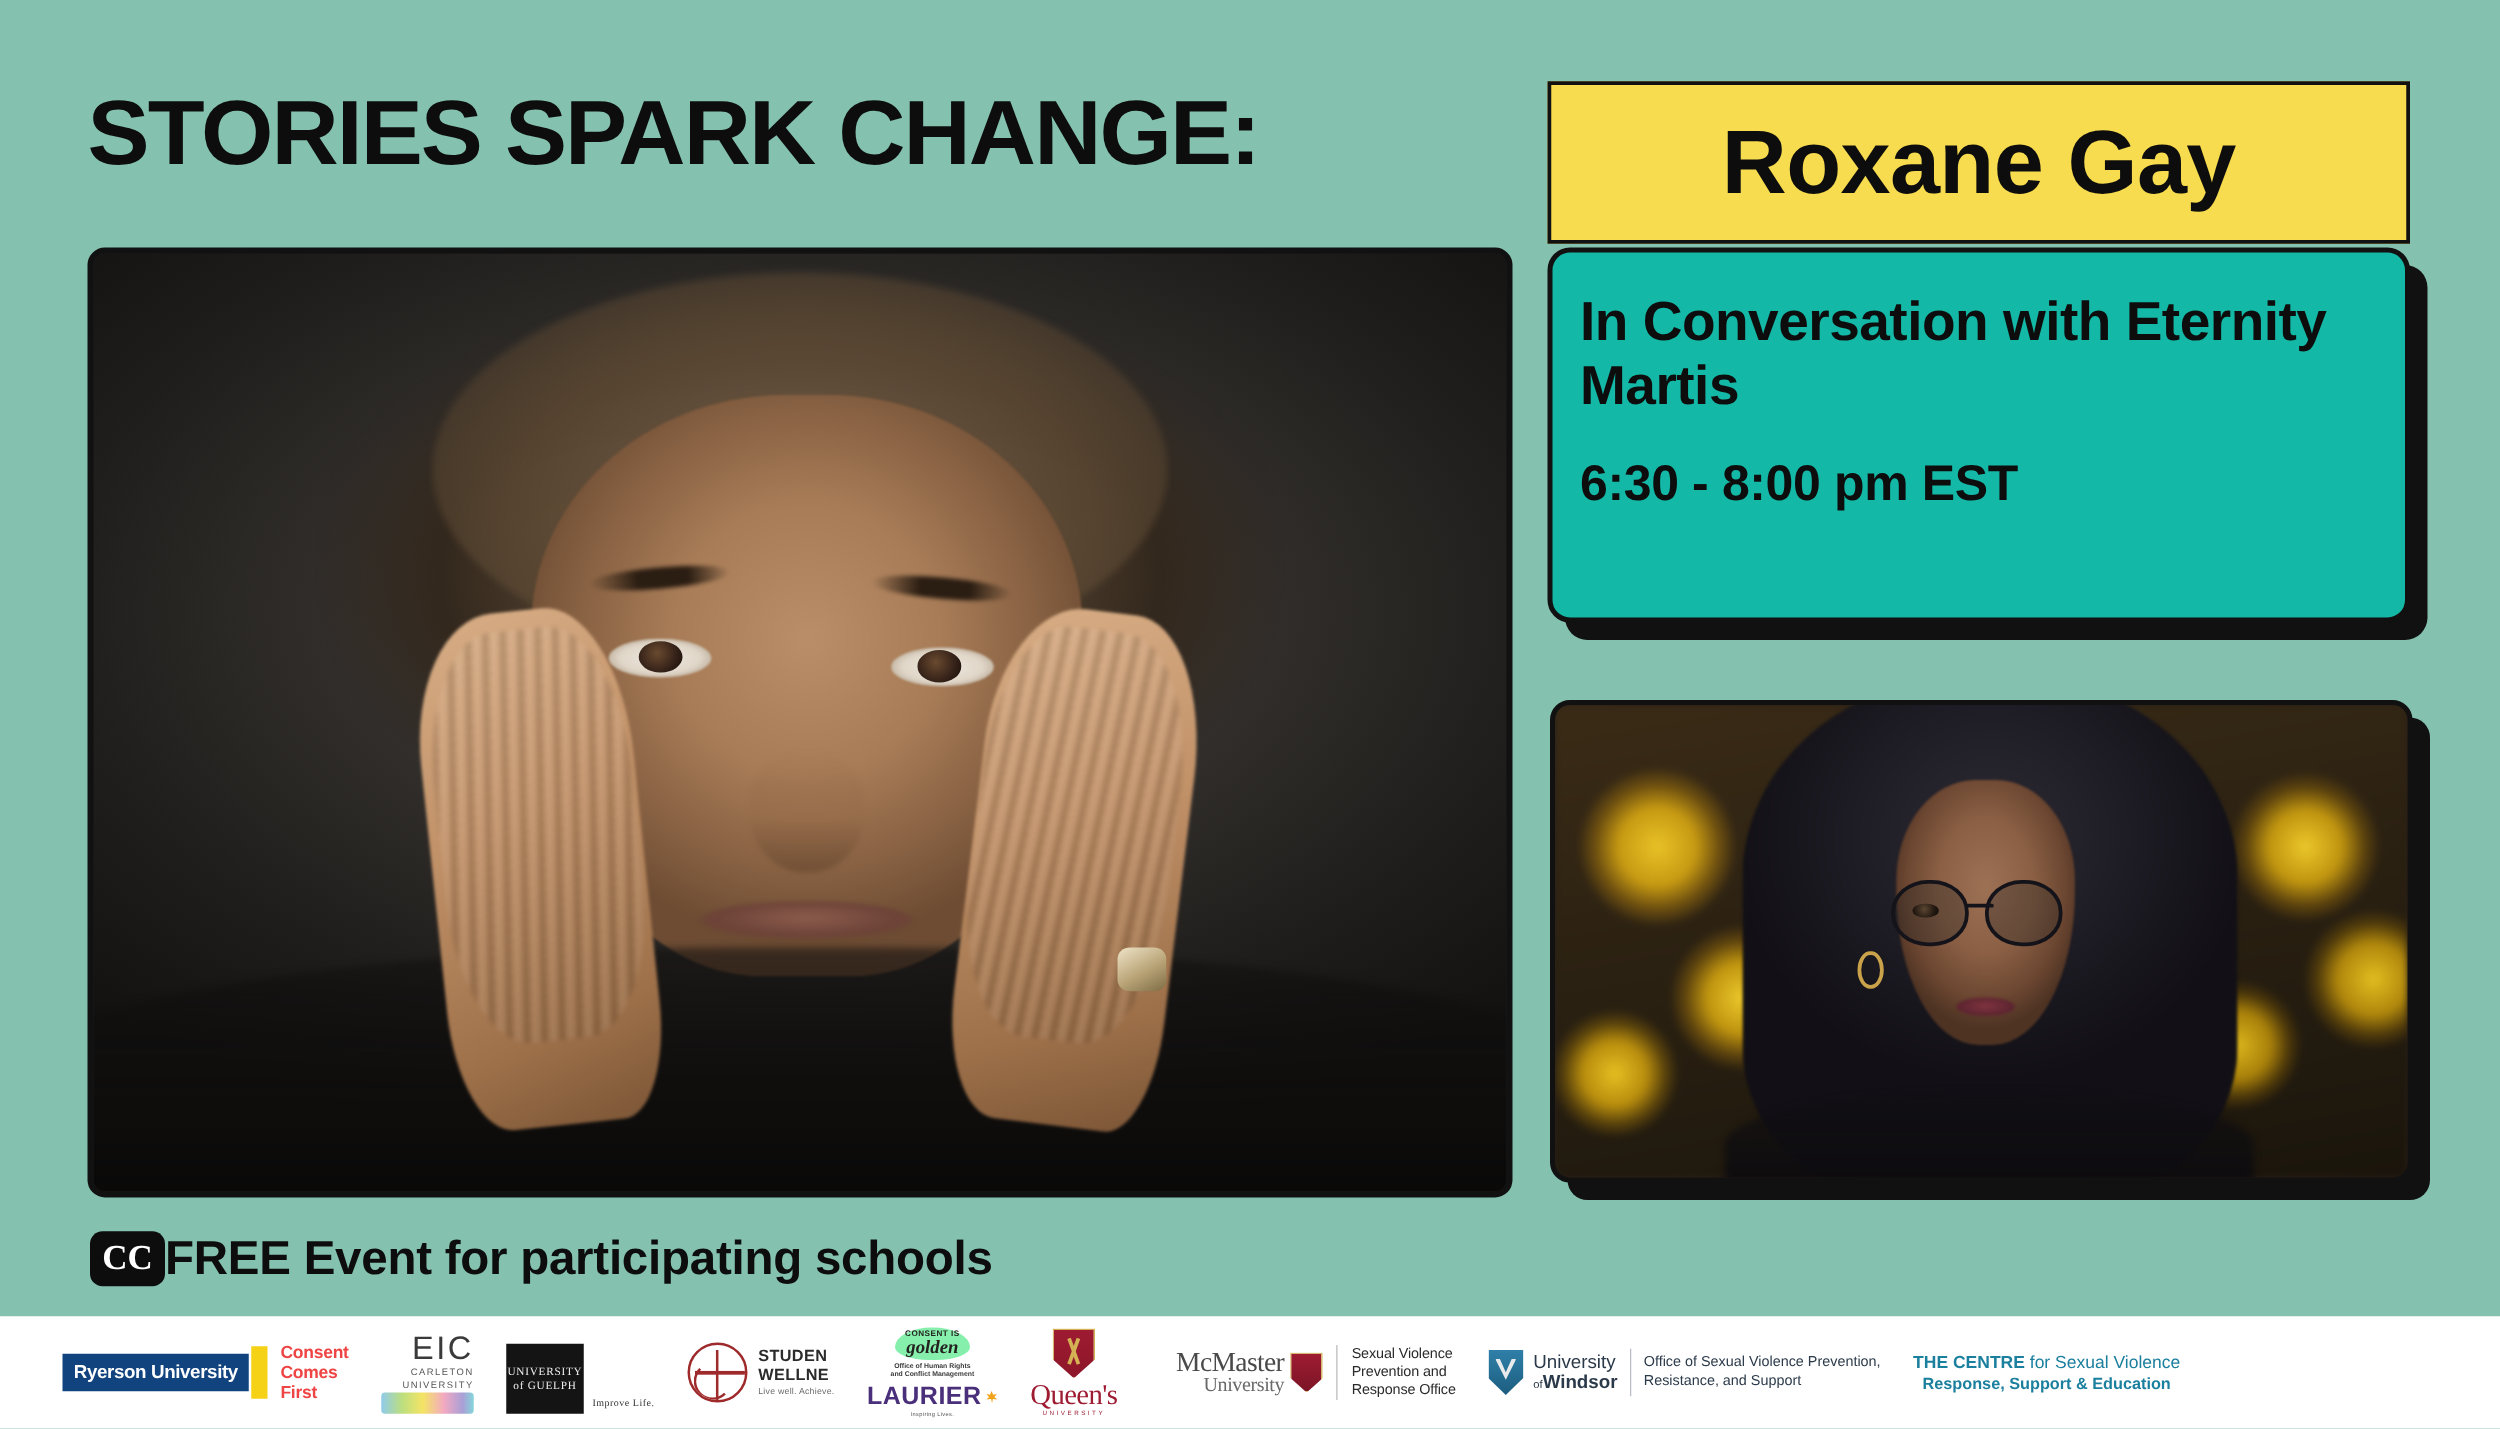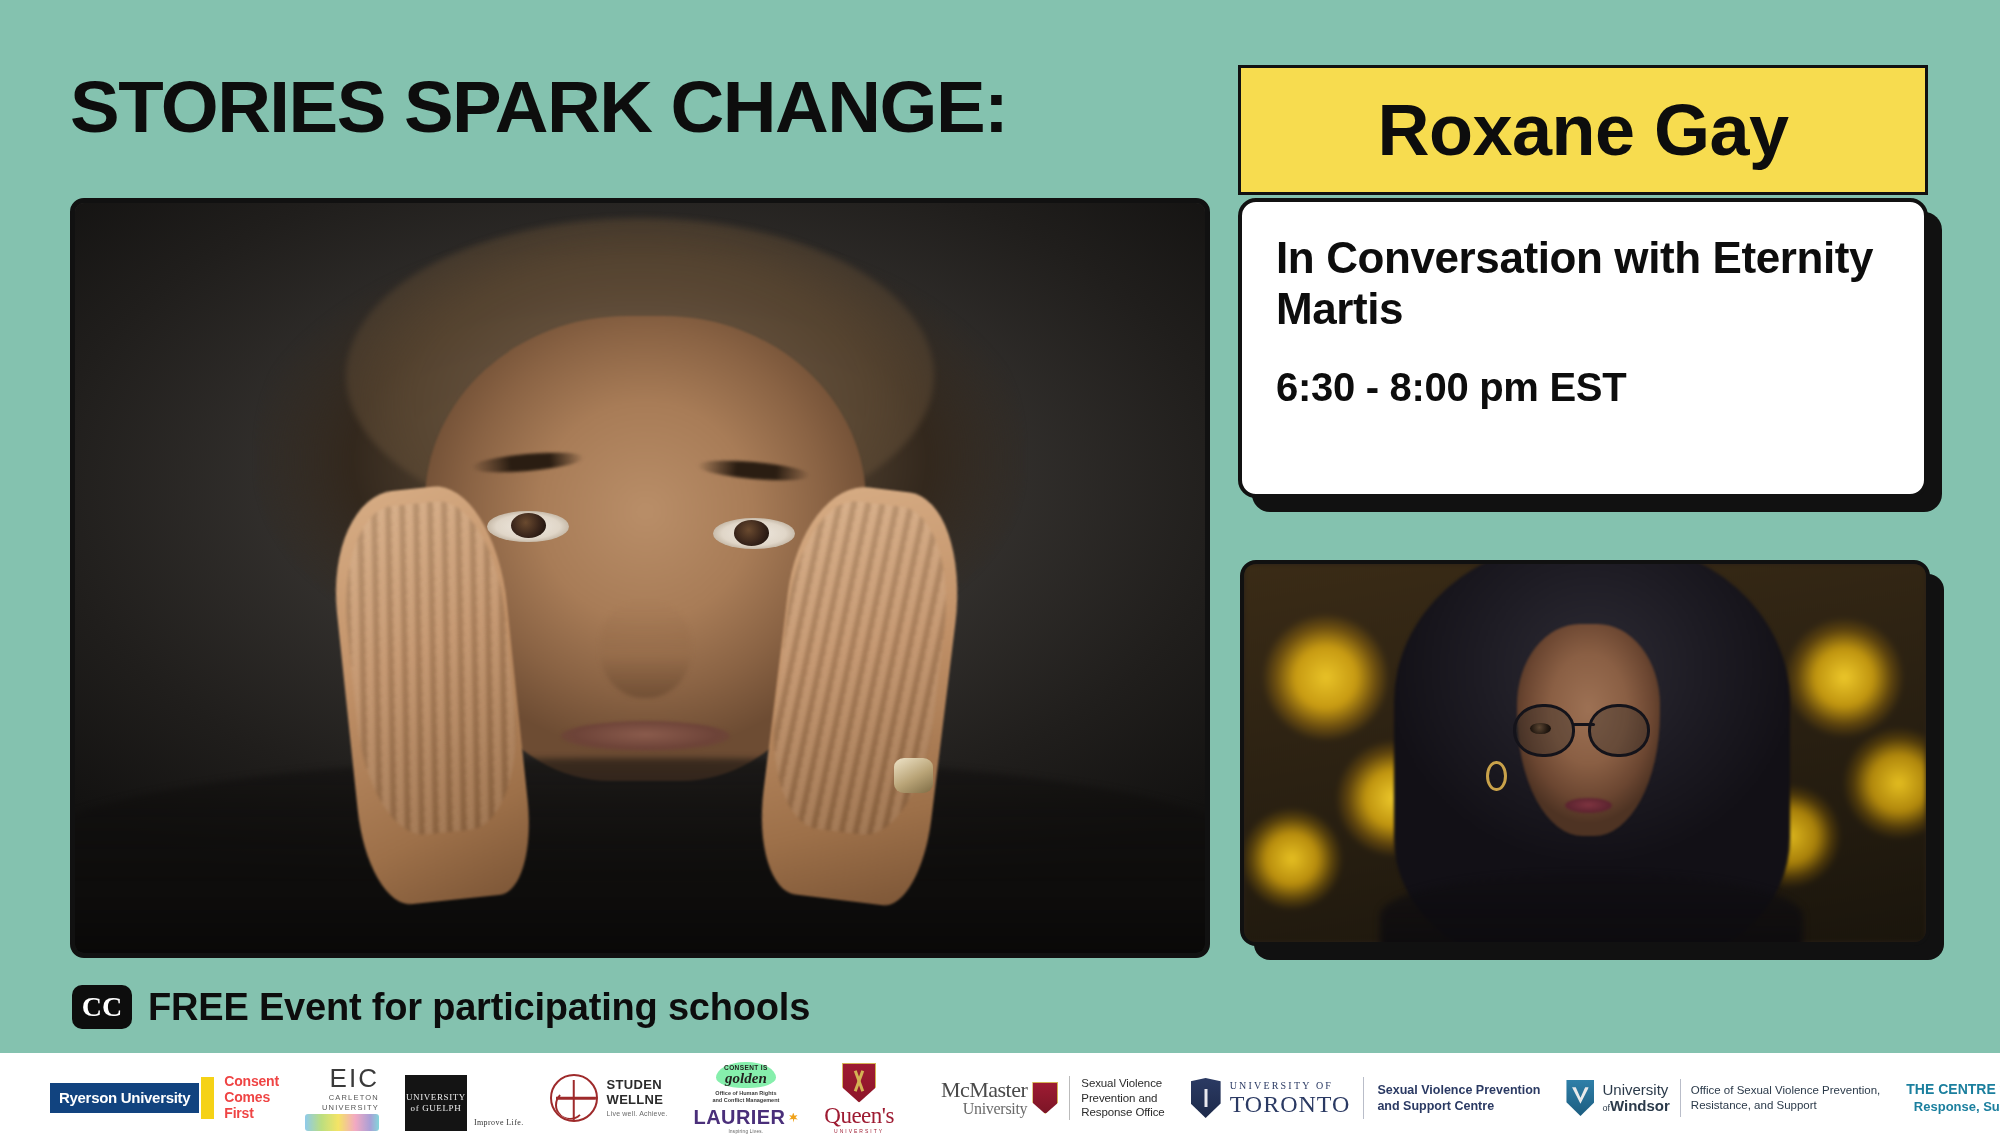--- a/index.html
+++ b/index.html
@@ -125,22 +125,22 @@
     border-radius:46% 46% 0 0; filter:blur(3px);
   }
 
   
   .info-shadow{
     position:absolute; left:1252px; top:212px; width:690px; height:300px;
     background:#111; border-radius:18px;
   }
   .info-card{
     position:absolute; left:1238px; top:198px; width:690px; height:300px;
-    background:#ffffff; border:4px solid #111; border-radius:18px;
-    padding:30px 34px;
+    background:#14b8a6; border:4px solid #111; border-radius:18px;
+    padding:30px 22px;
   }
   .info-title{
     font-size:44px; font-weight:bold; color:#0d0d0d;
     line-height:1.16; letter-spacing:-0.4px;
   }
   .info-when{
     margin-top:30px;
     font-size:40px; font-weight:bold; color:#0d0d0d;
     line-height:1.18; letter-spacing:-0.3px;
   }
@@ -213,21 +213,21 @@
     border-radius:50%; filter:blur(1.2px);
   }
   .sp-body{
     position:absolute; left:20%; bottom:-6%; width:62%; height:24%;
     background:linear-gradient(180deg, rgba(16,14,18,.6), #0c0b0e);
     border-radius:46% 46% 0 0; filter:blur(3px);
   }
 
   
   .cc-line{
-    position:absolute; left:72px; top:985px; display:flex; align-items:center; gap:16px;
+    position:absolute; left:72px; top:985px; display:flex; align-items:center; gap:0;
   }
   .cc-badge{
     width:60px; height:44px; background:#0d0d0d; border-radius:10px;
     display:flex; align-items:center; justify-content:center;
     color:#ffffff; font-size:28px; font-weight:bold; letter-spacing:0px;
     font-family:"Liberation Serif", serif;
   }
   .cc-text{
     font-size:38px; font-weight:bold; color:#0d0d0d; letter-spacing:-0.2px;
   }
@@ -532,32 +532,20 @@
     </div>
     <div class="mc-crest"></div>
     <div class="mc-div"></div>
     <div class="mc-right">
       <div>Sexual Violence</div>
       <div>Prevention and</div>
       <div>Response Office</div>
     </div>
   </div>
 
-  <div class="logo lg-uoft">
-    <div class="ut-crest"></div>
-    <div class="ut-name">
-      <div class="ut-n1">UNIVERSITY OF</div>
-      <div class="ut-n2">TORONTO</div>
-    </div>
-    <div class="ut-div"></div>
-    <div class="ut-right">
-      <div>Sexual Violence Prevention</div>
-      <div>and Support Centre</div>
-    </div>
-  </div>
 
   <div class="logo lg-win">
     <div class="wi-crest"></div>
     <div class="wi-name">
       <div class="wi-n1">University</div>
       <div class="wi-n2">
         <span class="sm">of</span><span>Windsor</span>
       </div>
     </div>
     <div class="wi-div"></div>

